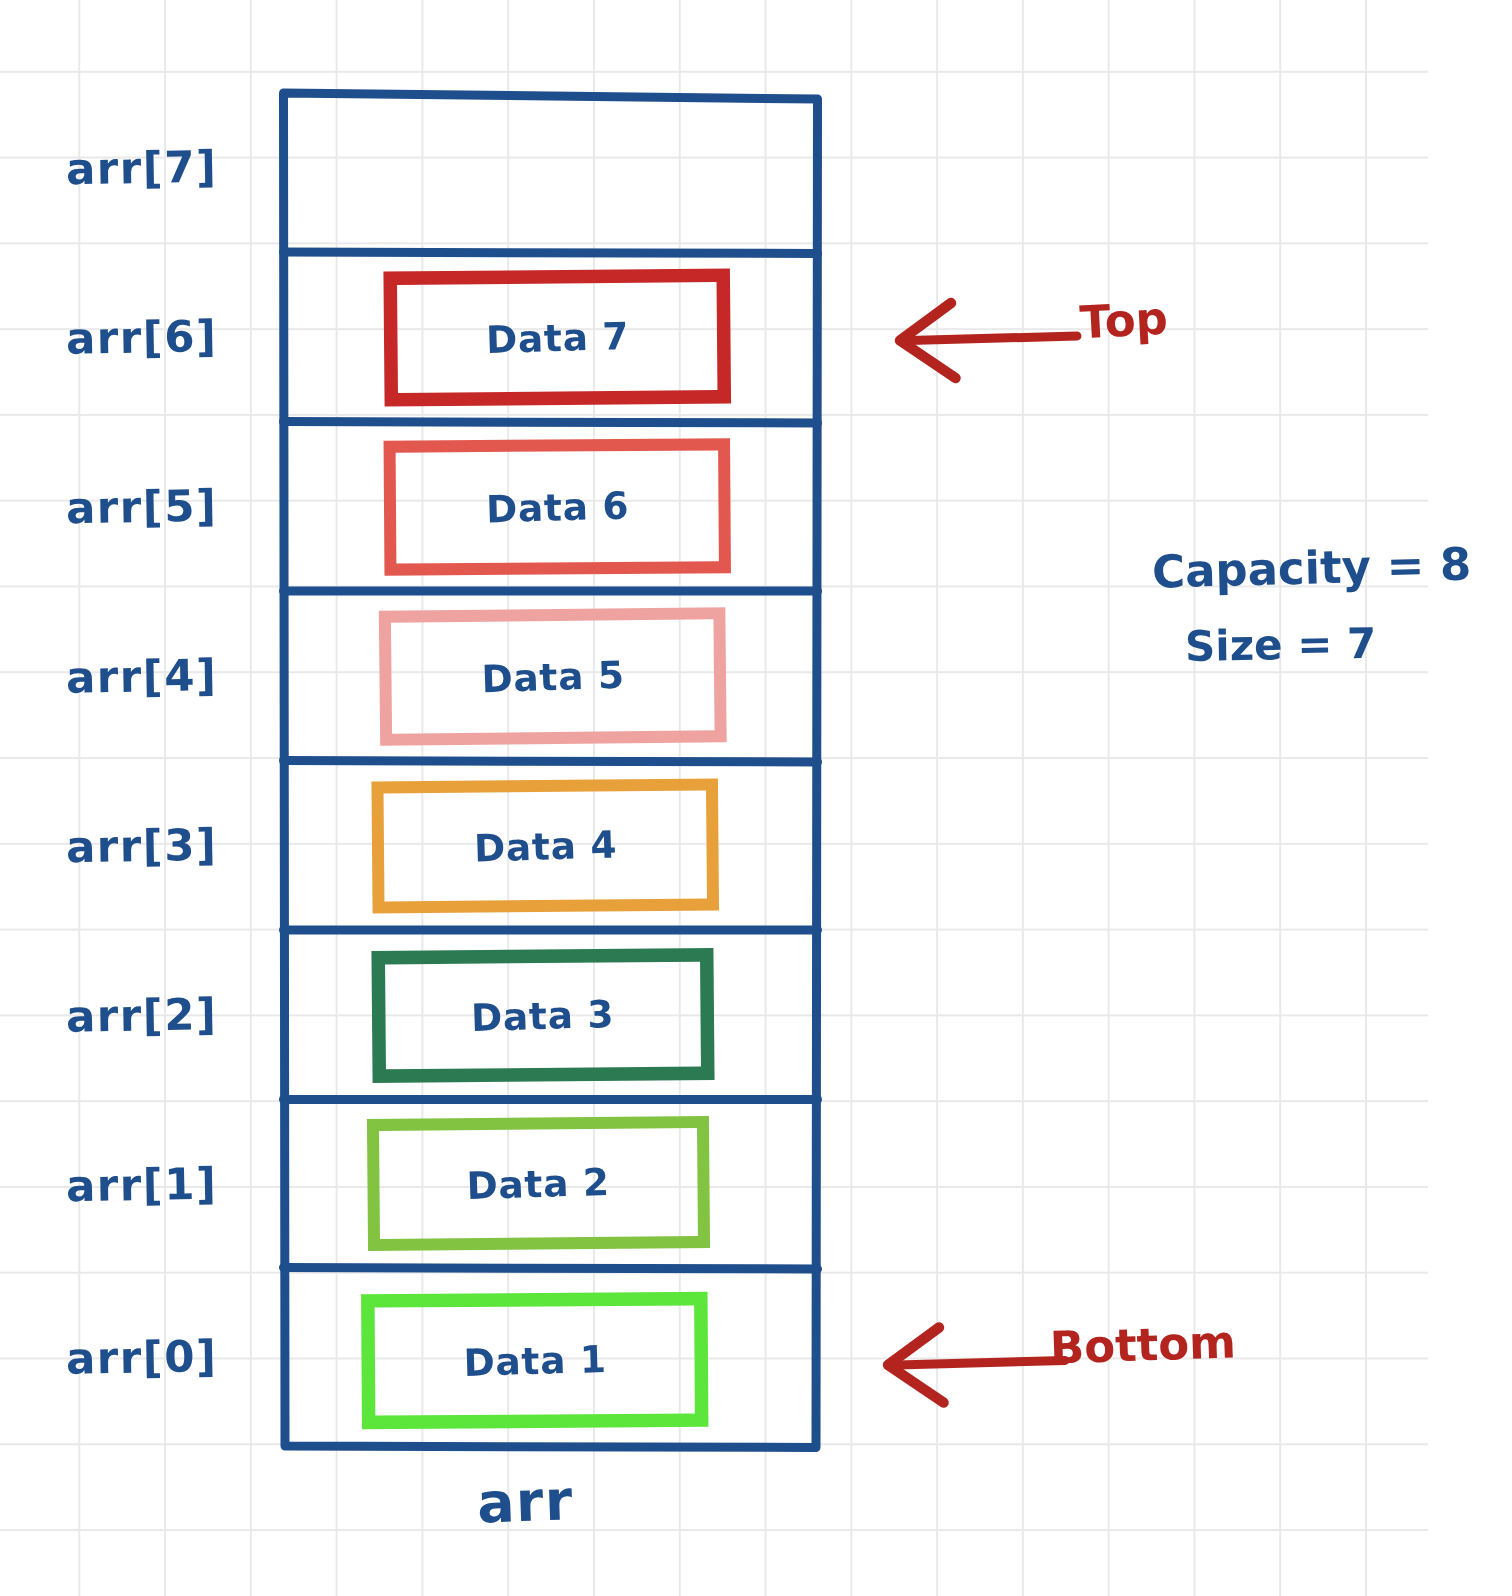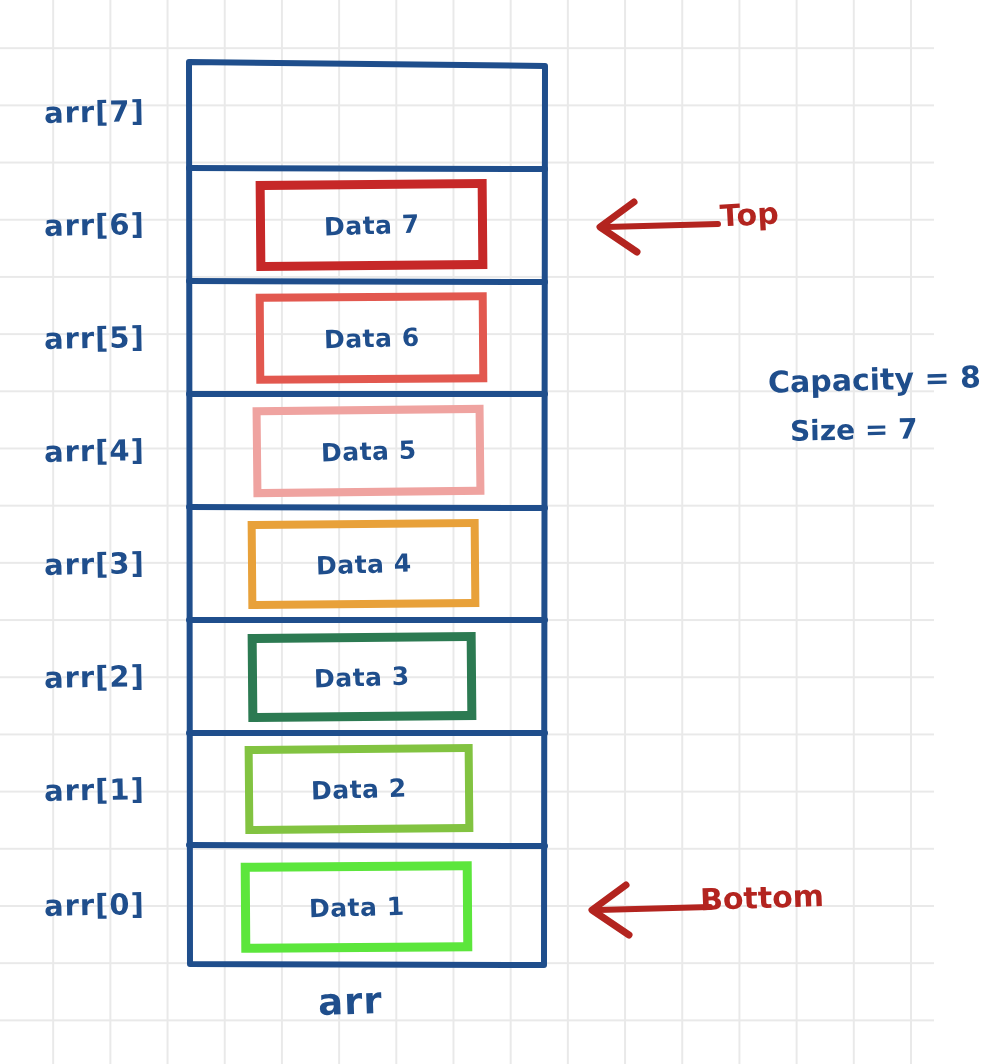--- a/index.html
+++ b/index.html
@@ -19,20 +19,21 @@
   #canvas {
     position: relative;
     width: 934px;
     height: 1064px;
     background-color: #ffffff;
     background-image:
       linear-gradient(to right, #e9e9e9 1.5px, transparent 1.5px),
       linear-gradient(to bottom, #e9e9e9 1.5px, transparent 1.5px);
     background-size: 57.2px 57.2px;
     background-position: -5px -10px;
+    padding-left: 18px;
   }
 
   
   #array-container {
     position: absolute;
     left: 186px;
     top: 58px;
     width: 362px;
     height: 911px;
   }

